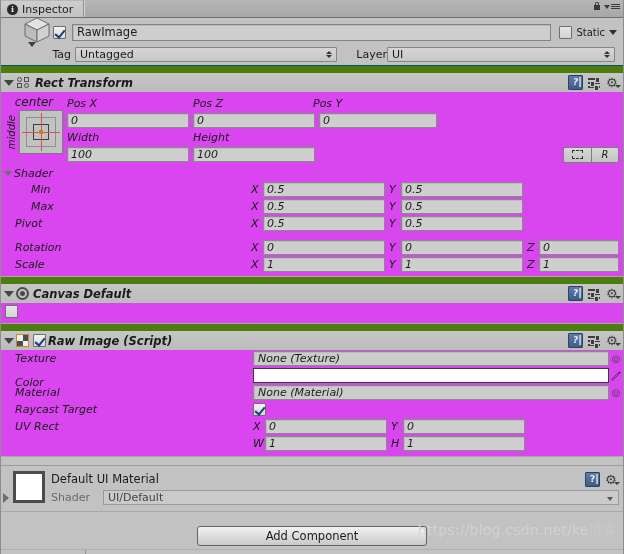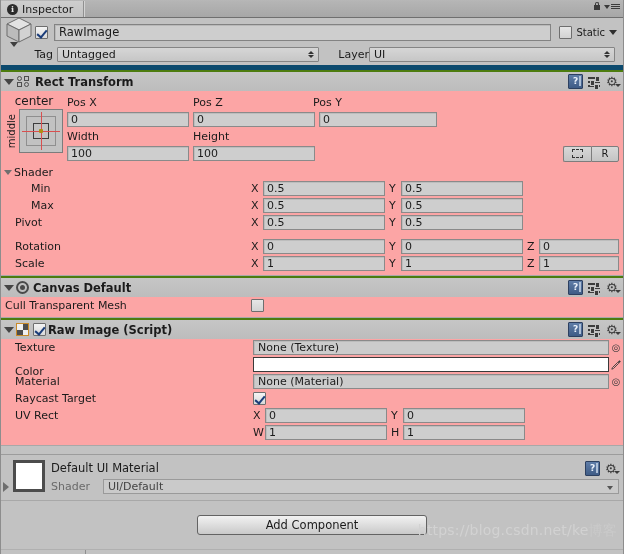--- a/index.html
+++ b/index.html
@@ -97,23 +97,23 @@
     width: 0; height: 0;
     border-left: 3px solid transparent;
     border-right: 3px solid transparent;
     border-top: 4px solid #3a3a3a;
   }
   .menu-icon .lines { display: flex; flex-direction: column; gap: 1px; }
   .menu-icon .lines i { display: block; width: 9px; height: 1px; background: #3a3a3a; }
 
   
   .go-header {
-    padding: 4px 4px 2px 0;
+    padding: 4px 4px 2px 18px;
     background: #c2c2c2;
-    border-bottom: 5px solid #0c4a6e;
+    border-bottom: 1px solid #0c4a6e;
   }
   .go-row1 { display: flex; align-items: center; height: 20px; }
   .go-icon {
     width: 32px; height: 30px;
     position: relative;
     margin-left: 2px;
     flex: 0 0 32px;
   }
   .cube-svg { position: absolute; left: 0; top: -2px; }
   .chk {
@@ -193,23 +193,24 @@
   .dropdown .arrows i {
     width: 0; height: 0;
     border-left: 3px solid transparent;
     border-right: 3px solid transparent;
   }
   .dropdown .arrows i.up { border-bottom: 3px solid #333; }
   .dropdown .arrows i.dn { border-top: 3px solid #333; }
 
   
   .comp {
-    border-top: 2px solid #4d7c0f;
+    border-top: 7px solid #4d7c0f;
     border-bottom: 1px solid #a8a8a8;
-    background: #fca5a5;
+    background: #d946ef;
+    font-style: italic;
   }
   .comp-header {
     display: flex;
     align-items: center;
     height: 19px;
     padding-left: 2px;
     position: relative;
     background: linear-gradient(#c6c6c6, #bcbcbc);
   }
   .foldout {
@@ -847,21 +848,20 @@
             <i></i>
             <i></i>
             <b></b>
             <b></b>
             <b></b>
           </span>
         <span class="gear-icon">⚙<span class="caret"></span></span>
       </span>
     </div>
     <div class="prop-row" style="margin-bottom:3px;">
-      <span class="prop-label">Cull Transparent Mesh</span>
       <span class="chk empty"></span>
     </div>
   </div>
 
   <div class="comp">
     <div class="comp-header">
       <span class="foldout"></span>
       <span class="script-icon">
         <span class="sq-w"></span>
           <span class="sq-d"></span>

